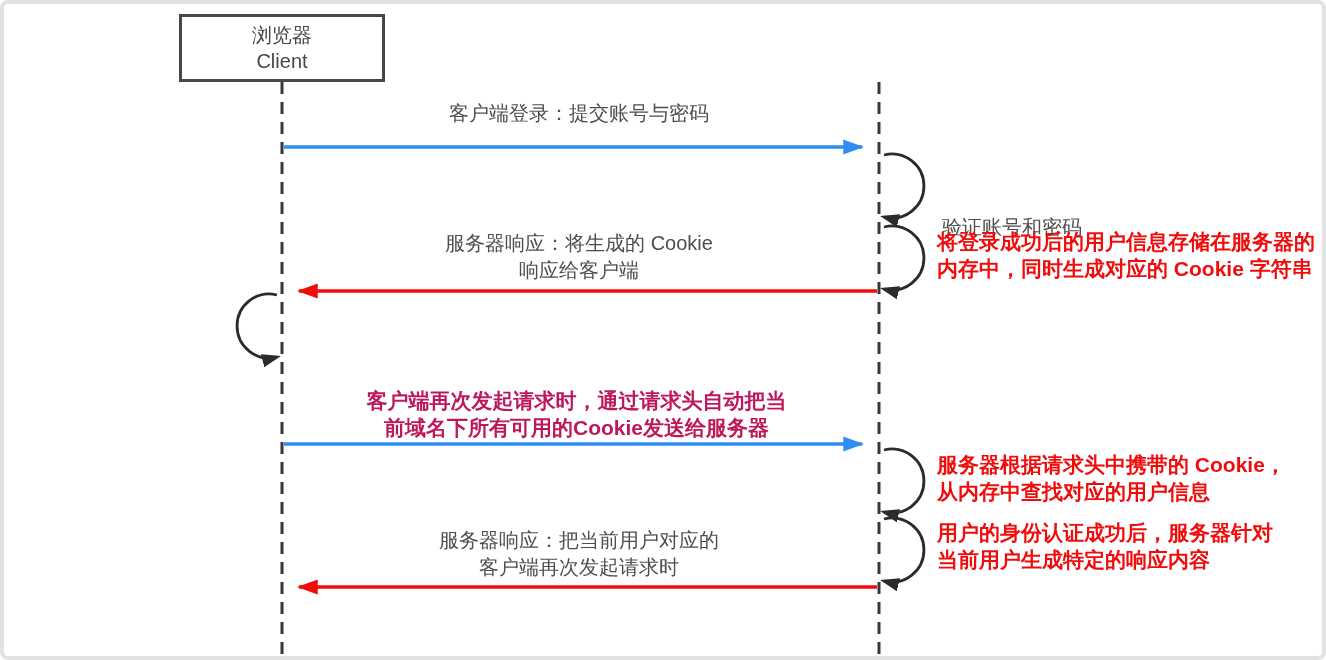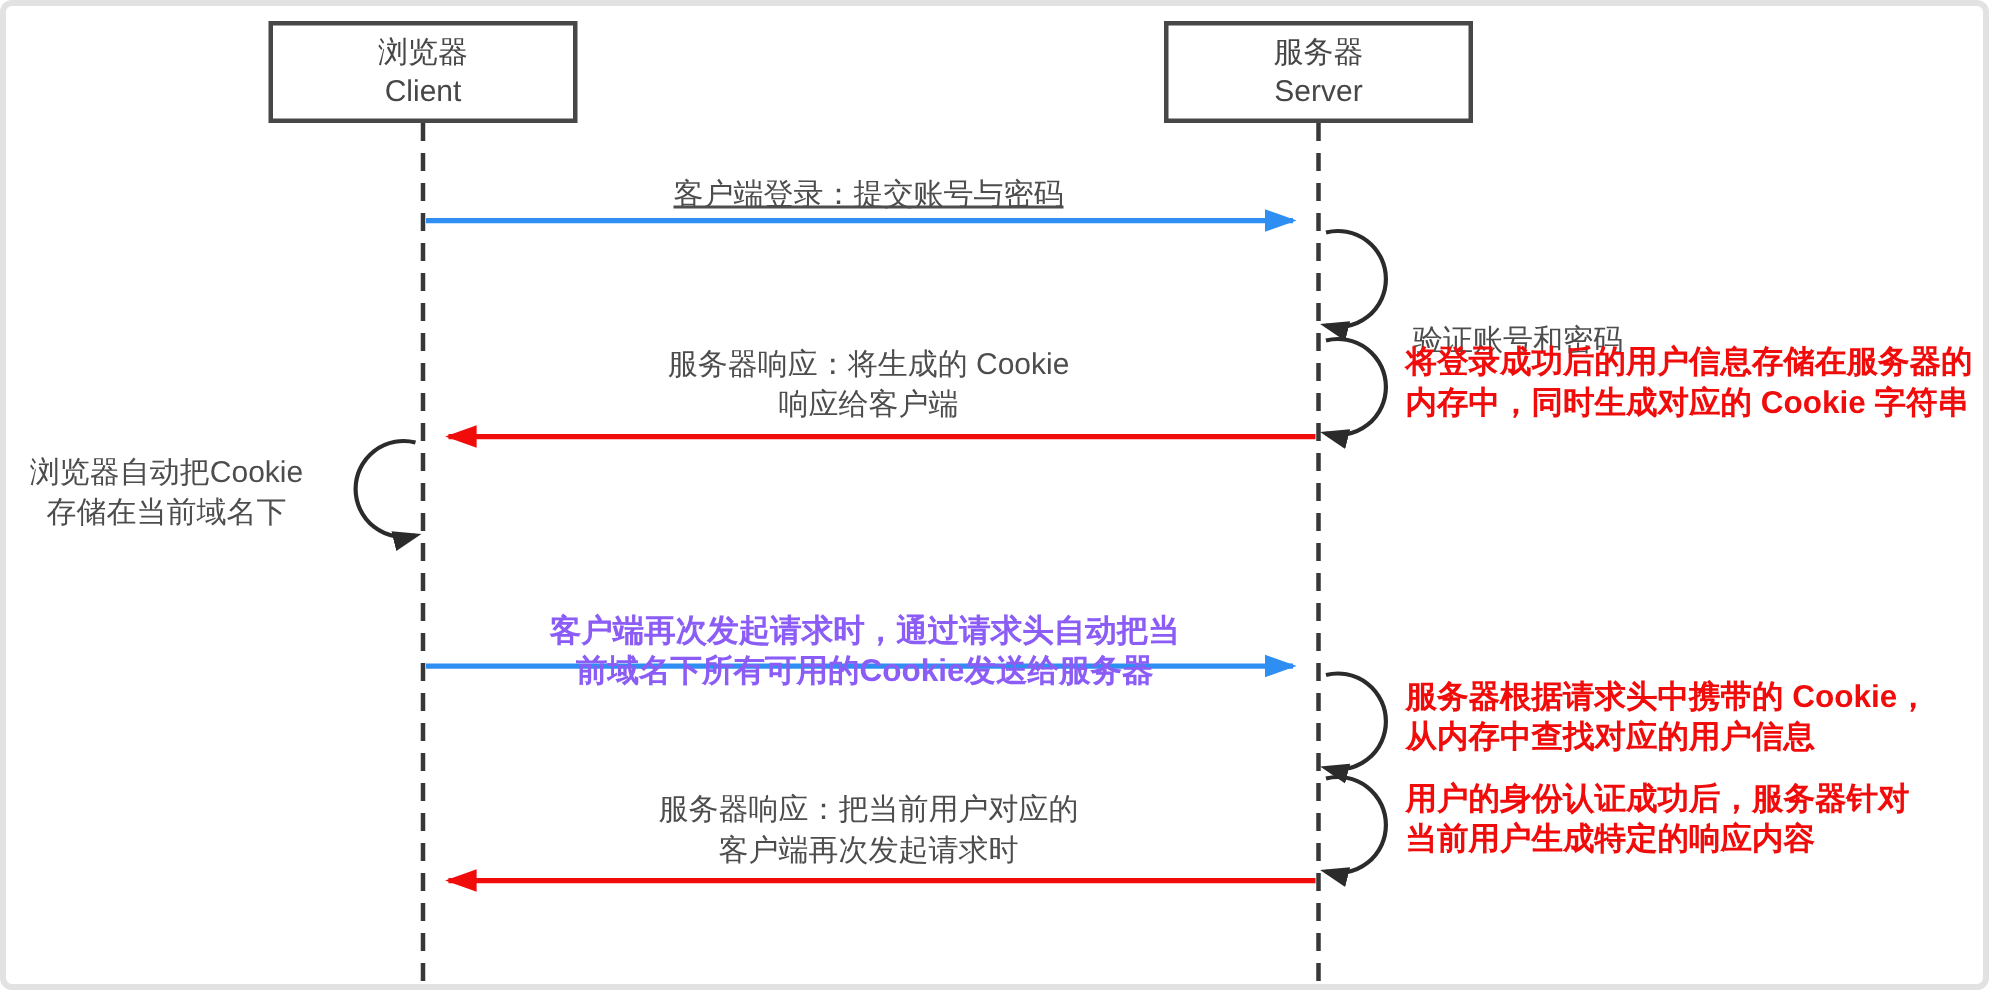--- a/index.html
+++ b/index.html
@@ -41,23 +41,22 @@
   .msg-label {
     position: absolute;
     text-align: center;
     white-space: pre-line;
     color: #4d4d4d;
     font-size: 20px;
     line-height: 27px;
   }
   .msg-label.emphasis {
     font-weight: bold;
-    color: #8b5cf6;
+    color: #be185d;
     font-size: 21px;
-    margin-top: 20px;
   }
   .loop-label {
     position: absolute;
     white-space: pre-line;
     color: #4d4d4d;
     font-size: 20px;
     line-height: 27px;
   }
   .loop-label.center { text-align: center; }
   .note {
@@ -98,34 +97,30 @@
 
     <path d="M 880 151 A 32 32 0 1 1 880 213" fill="none" stroke-width="2.8" marker-end="url(#arrow-dark)" stroke="#2b2b2b"></path>
     <path d="M 880 223 A 32 32 0 1 1 880 285" fill="none" stroke-width="2.8" marker-end="url(#arrow-dark)" stroke="#2b2b2b"></path>
     <path d="M 273 291 A 32 32 0 1 0 273 353" fill="none" stroke-width="2.8" marker-end="url(#arrow-dark)" stroke="#2b2b2b"></path>
     <path d="M 880 446 A 32 32 0 1 1 880 508" fill="none" stroke-width="2.8" marker-end="url(#arrow-dark)" stroke="#2b2b2b"></path>
     <path d="M 880 515 A 32 32 0 1 1 880 577" fill="none" stroke-width="2.8" marker-end="url(#arrow-dark)" stroke="#2b2b2b"></path>
   </svg>
 
   <div class="actor-box client">浏览器
 Client</div>
-  <div class="actor-box server">服务器
-Server</div>
 
-  <div class="msg-label" style="left:330px; top:113px; width:490px;text-decoration:underline;">客户端登录：提交账号与密码</div>
+  <div class="msg-label" style="left:330px; top:96px; width:490px;">客户端登录：提交账号与密码</div>
   <div class="msg-label" style="left:330px; top:226px; width:490px;text-align:center;">服务器响应：将生成的 Cookie
 响应给客户端</div>
   <div class="msg-label emphasis" style="left:300px; top:383px; width:545px;">客户端再次发起请求时，通过请求头自动把当
 前域名下所有可用的Cookie发送给服务器</div>
   <div class="msg-label" style="left:330px; top:523px; width:490px;">服务器响应：把当前用户对应的
 客户端再次发起请求时</div>
 
   <div class="loop-label" style="left:938px; top:170px;margin-top:40px;">验证账号和密码</div>
   <div class="note" style="left:933px; top:224px; width:392px;">将登录成功后的用户信息存储在服务器的
 内存中，同时生成对应的 Cookie 字符串</div>
-  <div class="loop-label center" style="left:4px; top:298px; width:206px;">浏览器自动把Cookie
-存储在当前域名下</div>
   <div class="note" style="left:933px; top:447px; width:392px;">服务器根据请求头中携带的 Cookie，
 从内存中查找对应的用户信息</div>
   <div class="note" style="left:933px; top:515px; width:392px;">用户的身份认证成功后，服务器针对
 当前用户生成特定的响应内容</div>
 
 </div>
 
 </body></html>

